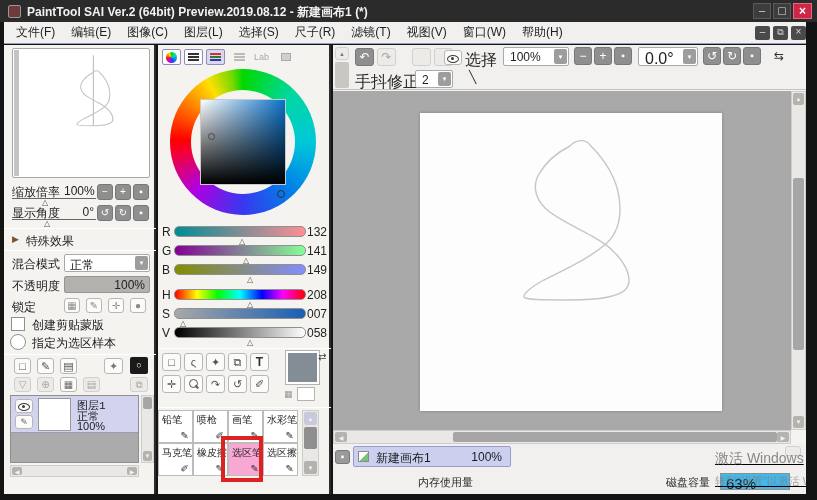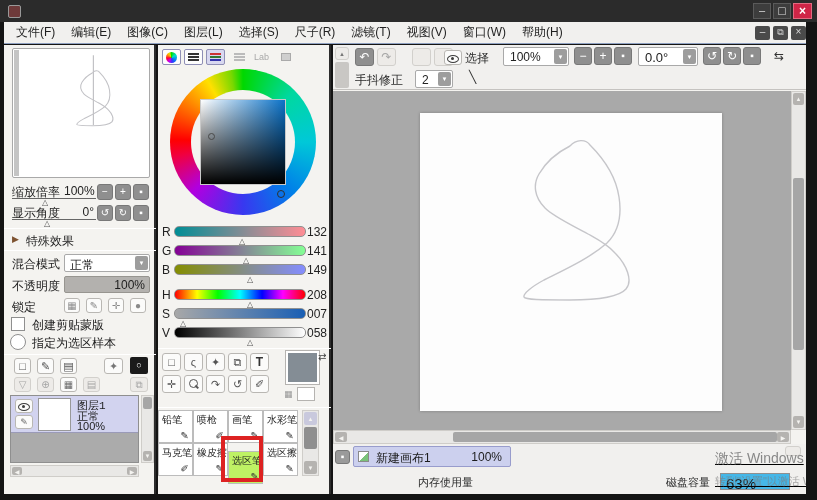--- a/index.html
+++ b/index.html
@@ -1,19 +1,19 @@
 <!DOCTYPE html>
 <html><head>
 <meta charset="utf-8">
 <style>
 *{margin:0;padding:0;box-sizing:border-box;font-family:"Liberation Sans","DejaVu Sans",sans-serif}
 html,body{width:817px;height:500px}
 body{position:relative;background:#141414;overflow:hidden}
 .abs{position:absolute}
-.txt{font-size:12px;color:#2b2b2b;white-space:nowrap}
+.txt{font-size:16px;color:#2b2b2b;white-space:nowrap}
 .panel{position:absolute;background:#f4f3f0}
 .gbtn{position:absolute;background:#8f8f8f;color:#fff;border:1px solid #787878;border-radius:3px;display:flex;align-items:center;justify-content:center;font-size:10px;line-height:1;cursor:default}
 .lbtn{position:absolute;background:#edebe8;color:#a5a5a5;border:1px solid #d2d0cc;border-radius:3px;display:flex;align-items:center;justify-content:center;font-size:10px;line-height:1}
 .wbtn{position:absolute;background:#fbfbfa;color:#444;border:1px solid #b9b7b3;border-radius:3px;display:flex;align-items:center;justify-content:center;font-size:10px;line-height:1}
 .white-box{position:absolute;background:#fff;border:1px solid #a9a9a9;border-radius:2px}
 .ddbtn{position:absolute;right:1px;top:1px;bottom:1px;width:13px;background:#9d9d9d;color:#fff;font-size:6px;display:flex;align-items:center;justify-content:center;border-radius:2px}
 .track{position:absolute;height:11px;border:1px solid #909090;border-radius:5px}
 .tri{position:absolute;font-size:8px;color:#555;line-height:1}
 .vlab{font-size:12px;color:#222;position:absolute;white-space:nowrap}
 .cval{font-size:12px;color:#222;position:absolute;text-align:right;width:28px}
@@ -32,20 +32,21 @@
 .scroll-track{position:absolute;background:#e9e8e6;border:1px solid #cfcdc9}
 .thumb{position:absolute;background:#a6a6a6;border-radius:2px}
 .arrowbtn{position:absolute;background:#b5b3b0;color:#f4f3f0;display:flex;align-items:center;justify-content:center;font-size:6px;border-radius:2px}
 .divider{position:absolute;height:1px;background:#d6d4d0;border-bottom:1px solid #fff}
 </style>
 </head>
 <body>
 
 <div class="abs" style="left:0;top:0;width:817px;height:22px;background:#2b2b2b;">
   <div class="abs" style="left:8px;top:5px;width:13px;height:13px;background:#6e3a3a;border:1px solid #999;border-radius:2px;"></div>
+  <div class="abs" style="left:27px;top:4px;font-size:12px;font-weight:bold;color:#f2f2f2;white-space:nowrap;">PaintTool SAI Ver.2 (64bit) Preview.2019.08.12 - 新建画布1 (*)</div>
   <div class="abs" style="left:753px;top:3px;width:18px;height:16px;background:#3d3d3d;border:1px solid #5a5a5a;color:#ddd;font-size:11px;text-align:center;line-height:13px;">–</div>
   <div class="abs" style="left:773px;top:3px;width:18px;height:16px;background:#3d3d3d;border:1px solid #5a5a5a;color:#ddd;font-size:10px;text-align:center;line-height:15px;">☐</div>
   <div class="abs" style="left:793px;top:3px;width:19px;height:16px;background:#cf2547;border:1px solid #e06a80;color:#fff;font-size:12px;font-weight:bold;text-align:center;line-height:14px;">×</div>
 </div>
 
 <div class="abs" style="left:4px;top:22px;width:803px;height:22px;background:#f1f0ee;border-bottom:1px solid #8ea0c0;display:flex;align-items:center;padding-left:4px;">
   <div class="menu-item">文件(F)</div>
   <div class="menu-item">编辑(E)</div>
   <div class="menu-item">图像(C)</div>
   <div class="menu-item">图层(L)</div>
@@ -258,21 +259,21 @@
   </div>
   <div class="cell" style="left:105px;top:365px;">
     <span>水彩笔</span><span class="pen">✎</span>
   </div>
   <div class="cell" style="left:0px;top:398px;">
     <span>马克笔</span><span class="pen">✐</span>
   </div>
   <div class="cell" style="left:35px;top:398px;">
     <span>橡皮擦</span><span class="pen">✎</span>
   </div>
-  <div class="cell" style="left:70px;top:398px;background:#bef264;margin-top:8px;">
+  <div class="cell" style="left:70px;top:398px;background:#f9a8d4;">
     <span>选区笔</span><span class="pen">✎</span>
   </div>
   <div class="cell" style="left:105px;top:398px;">
     <span>选区擦</span><span class="pen">✎</span>
   </div>
 
   <div class="scroll-track" style="left:144px;top:365px;width:17px;height:66px;">
     <div class="arrowbtn" style="left:1px;top:1px;width:13px;height:13px;background:#cdcdе0;background:#c9c9dd;">▲</div>
     <div class="thumb" style="left:1px;top:16px;width:13px;height:22px;background:#8f8f8f;"></div>
     <div class="arrowbtn" style="left:1px;bottom:1px;width:13px;height:13px;">▼</div>
@@ -299,21 +300,21 @@
 
     <div class="white-box" style="left:170px;top:2px;width:66px;height:19px;">
       <span style="position:absolute;left:6px;top:2px;font-size:12px;color:#222;">100%</span>
       <span class="ddbtn">▼</span>
     </div>
     <div class="gbtn" style="left:241px;top:2px;width:18px;height:18px;font-size:12px;">−</div>
     <div class="gbtn" style="left:261px;top:2px;width:18px;height:18px;font-size:12px;">+</div>
     <div class="gbtn" style="left:281px;top:2px;width:18px;height:18px;">▪</div>
 
     <div class="white-box" style="left:305px;top:2px;width:60px;height:19px;">
-      <span style="position:absolute;left:6px;top:2px;font-size:13px;color:#222;">0.0°</span>
+      <span style="position:absolute;left:6px;top:2px;font-size:16px;color:#222;">0.0°</span>
       <span class="ddbtn">▼</span>
     </div>
     <div class="gbtn" style="left:370px;top:2px;width:18px;height:18px;font-size:12px;">↺</div>
     <div class="gbtn" style="left:390px;top:2px;width:18px;height:18px;font-size:12px;">↻</div>
     <div class="gbtn" style="left:410px;top:2px;width:18px;height:18px;">▪</div>
     <div class="wbtn" style="left:436px;top:2px;width:20px;height:18px;font-size:12px;color:#333;border:none;background:none;">⇆</div>
 
     <div class="txt" style="position:absolute;left:22px;top:27px;">手抖修正</div>
     <div class="white-box" style="left:82px;top:25px;width:38px;height:18px;">
       <span style="position:absolute;left:6px;top:2px;font-size:12px;color:#222;">2</span>

